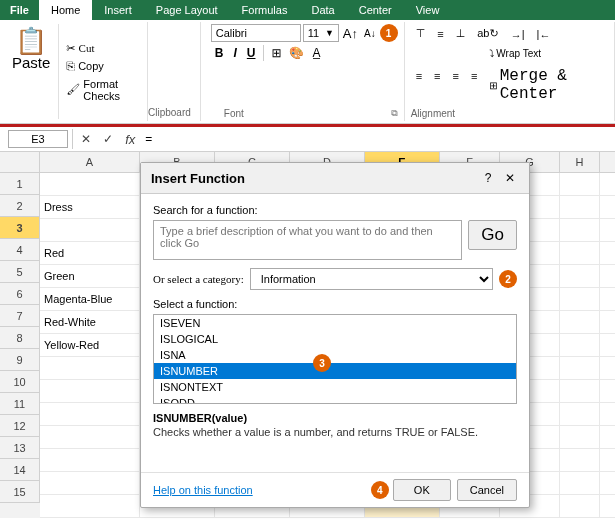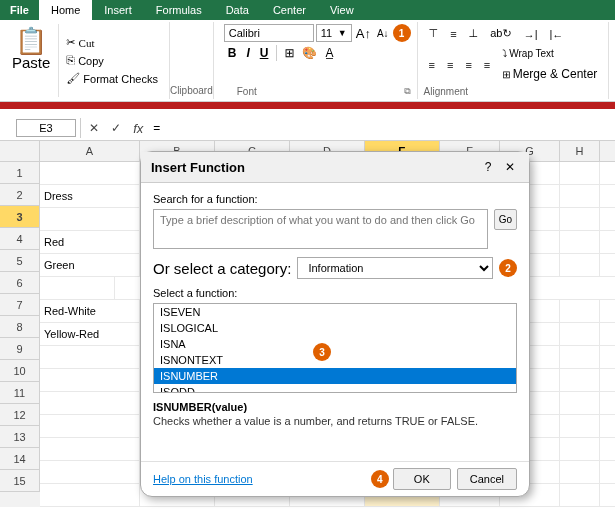--- a/index.html
+++ b/index.html
@@ -1,40 +1,40 @@
 <!DOCTYPE html>
 <html><head>
   <meta charset="utf-8">
   <style>
     * { box-sizing: border-box; margin: 0; padding: 0; }
     body { font-family: 'Segoe UI', Arial, sans-serif; font-size: 12px; background: #fff; width: 615px; height: 527px; overflow: hidden; }
 
     
-    .ribbon { background: #fff; border-bottom: 7px solid #b91c1c; }
+    .ribbon { background: #fff; border-bottom: 3px solid #b91c1c; }
     .ribbon-tabs { display: flex; background: #217346; }
     .ribbon-tab { padding: 4px 12px; color: #fff; font-size: 11px; cursor: pointer; }
     .ribbon-tab.active { background: #fff; color: #000; }
     .ribbon-file { background: #217346; color: #fff; padding: 4px 10px; font-size: 11px; font-weight: bold; }
 
     .ribbon-content { display: flex; padding: 2px 0; border-bottom: 1px solid #d0d0d0; align-items: stretch; }
     .paste-btn { display: flex; flex-direction: column; align-items: center; padding: 4px 8px; cursor: pointer; border-right: 1px solid #e0e0e0; }
     .clip-item { display: flex; align-items: center; gap: 3px; cursor: pointer; padding: 1px 2px; font-size: 11px; border: 1px solid transparent; border-radius: 2px; }
     .font-row { display: flex; align-items: center; gap: 2px; margin-bottom: 2px; }
     .font-name-box { border: 1px solid #aaa; padding: 2px 4px; font-size: 11px; width: 90px; cursor: pointer; }
     .font-size-box { border: 1px solid #aaa; padding: 2px 4px; font-size: 11px; width: 36px; cursor: pointer; }
     .format-btn { border: 1px solid transparent; border-radius: 2px; padding: 1px 3px; cursor: pointer; font-size: 12px; font-weight: bold; }
     .format-btn-u { text-decoration: underline; }
     .align-row { display: flex; align-items: center; gap: 2px; margin-bottom: 2px; }
     .align-btn { border: 1px solid transparent; border-radius: 2px; padding: 2px 4px; cursor: pointer; font-size: 11px; }
 
     .wrap-merge { display: flex; flex-direction: column; justify-content: center; gap: 2px; }
     .wrap-btn { display: flex; align-items: center; gap: 2px; cursor: pointer; padding: 2px 4px; border: 1px solid transparent; border-radius: 2px; font-size: 11px; }
 
     
-    .formula-bar { display: flex; align-items: center; border-bottom: 1px solid #d0d0d0; padding: 2px 16px; gap: 4px; background: #fff; margin-top: 7px; }
+    .formula-bar { display: flex; align-items: center; border-bottom: 1px solid #d0d0d0; padding: 2px 8px; gap: 4px; background: #fff; }
     .cell-ref-box { border: 1px solid #aaa; padding: 2px 4px; font-size: 11px; width: 60px; text-align: center; cursor: pointer; }
     .formula-bar-sep { width: 1px; height: 20px; background: #ccc; }
     .formula-btn { cursor: pointer; padding: 2px 4px; font-size: 12px; color: #444; border: none; background: none; }
     .formula-input { flex: 1; border: none; outline: none; font-size: 12px; padding: 2px; }
     .col-headers { display: flex; border-bottom: 1px solid #d0d0d0; background: #f2f2f2; }
     .row-num-header { width: 40px; min-width: 40px; border-right: 1px solid #d0d0d0; height: 20px; }
     .col-header { display: flex; align-items: center; justify-content: center; border-right: 1px solid #d0d0d0; height: 20px; font-size: 11px; color: #444; }
     .col-header.active { background: #ffd966; font-weight: bold; color: #000; }
 
     .sheet-body { display: flex; }
@@ -45,34 +45,34 @@
     .grid { display: flex; flex-direction: column; flex: 1; }
     .grid-row { display: flex; border-bottom: 1px solid #e8e8e8; }
     .cell { display: flex; align-items: center; padding: 0 4px; border-right: 1px solid #e8e8e8; height: 22px; font-size: 11px; overflow: hidden; white-space: nowrap; }
     .cell.col-a { width: 100px; min-width: 100px; }
     .cell.col-b { width: 75px; min-width: 75px; }
     .cell.col-c { width: 75px; min-width: 75px; }
     .cell.col-d { width: 75px; min-width: 75px; }
     .cell.col-e { width: 75px; min-width: 75px; background: #fff2cc; }
     .cell.col-f { width: 60px; min-width: 60px; }
     .cell.active-cell { outline: 2px solid #1e7145; outline-offset: -2px; }
-    .dialog { position: absolute; top: 10px; left: 140px; width: 390px; background: #fff; border: 1px solid #aaa; box-shadow: 3px 3px 8px rgba(0,0,0,0.3); border-radius: 12px; }
+    .dialog { position: absolute; top: 10px; left: 140px; width: 390px; background: #fff; border: 1px solid #aaa; box-shadow: 3px 3px 8px rgba(0,0,0,0.3); border-radius: 2px; }
     .dialog-title-bar { display: flex; align-items: center; justify-content: space-between; background: #f0f0f0; border-bottom: 1px solid #ccc; padding: 6px 10px; }
     .dialog-title { font-size: 13px; font-weight: bold; }
     .dialog-controls { display: flex; gap: 4px; }
     .dialog-ctrl-btn { width: 18px; height: 18px; display: flex; align-items: center; justify-content: center; cursor: pointer; border: 1px solid transparent; border-radius: 2px; font-size: 12px; }
 
     .dialog-body { padding: 10px 12px; }
     .dialog-section-label { font-size: 11px; margin-bottom: 4px; }
     .dialog-search-box { display: flex; gap: 6px; margin-bottom: 8px; }
     .dialog-search-input { flex: 1; border: 1px solid #aaa; padding: 4px 6px; font-size: 11px; height: 40px; resize: none; font-family: inherit; }
-    .go-btn { background: #f0f0f0; border: 1px solid #aaa; padding: 4px 4px; cursor: pointer; font-size: 10px; align-self: flex-start; border-radius: 2px; }
+    .go-btn { background: #f0f0f0; border: 1px solid #aaa; padding: 4px 12px; cursor: pointer; font-size: 17px; align-self: flex-start; border-radius: 2px; }
 
     .category-row { display: flex; align-items: center; gap: 6px; margin-bottom: 8px; }
-    .category-label { font-size: 15px; white-space: nowrap; }
+    .category-label { font-size: 11px; white-space: nowrap; font-family: Liberation Serif, serif; }
     .category-select { flex: 1; border: 1px solid #aaa; padding: 3px 6px; font-size: 11px; cursor: pointer; background: #fff; }
 
     .func-list-label { font-size: 11px; margin-bottom: 4px; }
     .func-list { border: 1px solid #aaa; height: 90px; overflow-y: auto; margin-bottom: 8px; }
     .func-item { padding: 2px 6px; font-size: 11px; cursor: pointer; }
     .func-item.selected { background: #0078d4; color: #fff; }
 
     .func-desc-title { font-size: 11px; font-weight: bold; margin-bottom: 2px; }
     .func-desc-text { font-size: 11px; color: #333; margin-bottom: 20px; }
 
@@ -85,20 +85,21 @@
     .badge-circle { display: inline-flex; align-items: center; justify-content: center; width: 18px; height: 18px; border-radius: 50%; background: #e06000; color: #fff; font-size: 10px; font-weight: bold; vertical-align: middle; }
   </style>
 </head>
 <body>
 
 <div class="ribbon">
   <div class="ribbon-tabs">
     <div class="ribbon-file">File</div>
     <div class="ribbon-tab active">Home</div>
     <div class="ribbon-tab">Insert</div>
+    <div class="ribbon-tab">Page Layout</div>
     <div class="ribbon-tab">Formulas</div>
     <div class="ribbon-tab">Data</div>
     <div class="ribbon-tab">Center</div>
     <div class="ribbon-tab">View</div>
   </div>
 
   <div class="ribbon-content">
 
     <div style="display:flex; align-items:stretch; padding: 2px 4px; border-right: 1px solid #e0e0e0;">
       <div class="paste-btn">
@@ -113,21 +114,21 @@
         <div class="clip-item">
           <span style="font-size:11px;">⎘</span>
           <span style="font-size:11px;">Copy</span>
         </div>
         <div class="clip-item">
           <span style="font-size:11px;">🖌</span>
           <span style="font-size:11px;">Format Checks</span>
         </div>
       </div>
     </div>
-    <div style="display:flex; flex-direction:column; align-items:center; justify-content:flex-end; padding-bottom:3px; border-right: 1px solid #e0e0e0; padding-right:0; margin-right:4px;">
+    <div style="display:flex; flex-direction:column; align-items:center; justify-content:flex-end; padding-bottom:3px; border-right: 1px solid #e0e0e0; padding-right:9px; margin-right:4px;">
       <div style="font-size:10px; color:#666;">Clipboard</div>
     </div>
 
     <div style="display:flex; flex-direction:column; padding: 2px 6px; border-right: 1px solid #e0e0e0;">
       <div class="font-row">
         <div class="font-name-box" style="display:flex; align-items:center; justify-content:space-between;">Calibri</div>
         <div class="font-size-box" style="display:flex; align-items:center; justify-content:space-between;">
           <span>11</span>
           <span style="font-size:9px;">▼</span>
         </div>
@@ -164,21 +165,21 @@
         <span class="align-btn">≡</span>
         <span class="align-btn">≡</span>
         <span class="align-btn">≡</span>
         <div class="wrap-merge">
           <div class="wrap-btn">
             <span style="font-size:10px;">⤵</span>
             <span style="font-size:10px;">Wrap Text</span>
           </div>
           <div class="wrap-btn">
             <span style="font-size:10px;">⊞</span>
-            <span style="font-size:12px;">Merge &amp; Center</span>
+            <span style="font-size:16px;font-family:Liberation Mono, monospace;">Merge &amp; Center</span>
           </div>
         </div>
       </div>
       <div style="font-size:10px; color:#666; margin-top:auto;">Alignment</div>
     </div>
   </div>
 </div>
 
 <div class="formula-bar">
   <input class="cell-ref-box" type="text" value="E3" readonly="" style="">
@@ -274,20 +275,21 @@
         <div class="cell col-b"></div>
         <div class="cell col-c"></div>
         <div class="cell col-d"></div>
         <div class="cell col-e"></div>
         <div class="cell col-f"></div>
         <div class="cell" style="width:60px;"></div>
         <div class="cell" style="width:40px;"></div>
       </div>
 
       <div class="grid-row">
+        <div class="cell col-a">Magenta-Blue</div>
         <div class="cell col-b"></div>
         <div class="cell col-c"></div>
         <div class="cell col-d"></div>
         <div class="cell col-e"></div>
         <div class="cell col-f"></div>
         <div class="cell" style="width:60px;"></div>
         <div class="cell" style="width:40px;"></div>
       </div>
 
       <div class="grid-row">
@@ -418,22 +420,22 @@
           <div class="badge-circle" style="cursor:pointer;">2</div>
         </div>
       </div>
 
       <div class="func-list-label">Select a function:</div>
       <div style="position:relative;">
         <div class="func-list">
           <div class="func-item">ISEVEN</div>
           <div class="func-item">ISLOGICAL</div>
           <div class="func-item">ISNA</div>
+          <div class="func-item selected">ISNUMBER</div>
           <div class="func-item">ISNONTEXT</div>
-          <div class="func-item selected">ISNUMBER</div>
           <div class="func-item">ISODD</div>
 
         </div>
         <div style="position:absolute; top: 40px; left: 160px;">
           <div class="badge-circle">3</div>
         </div>
       </div>
 
       <div class="func-desc-title">ISNUMBER(value)</div>
       <div class="func-desc-text">Checks whether a value is a number, and returns TRUE or FALSE.</div>

